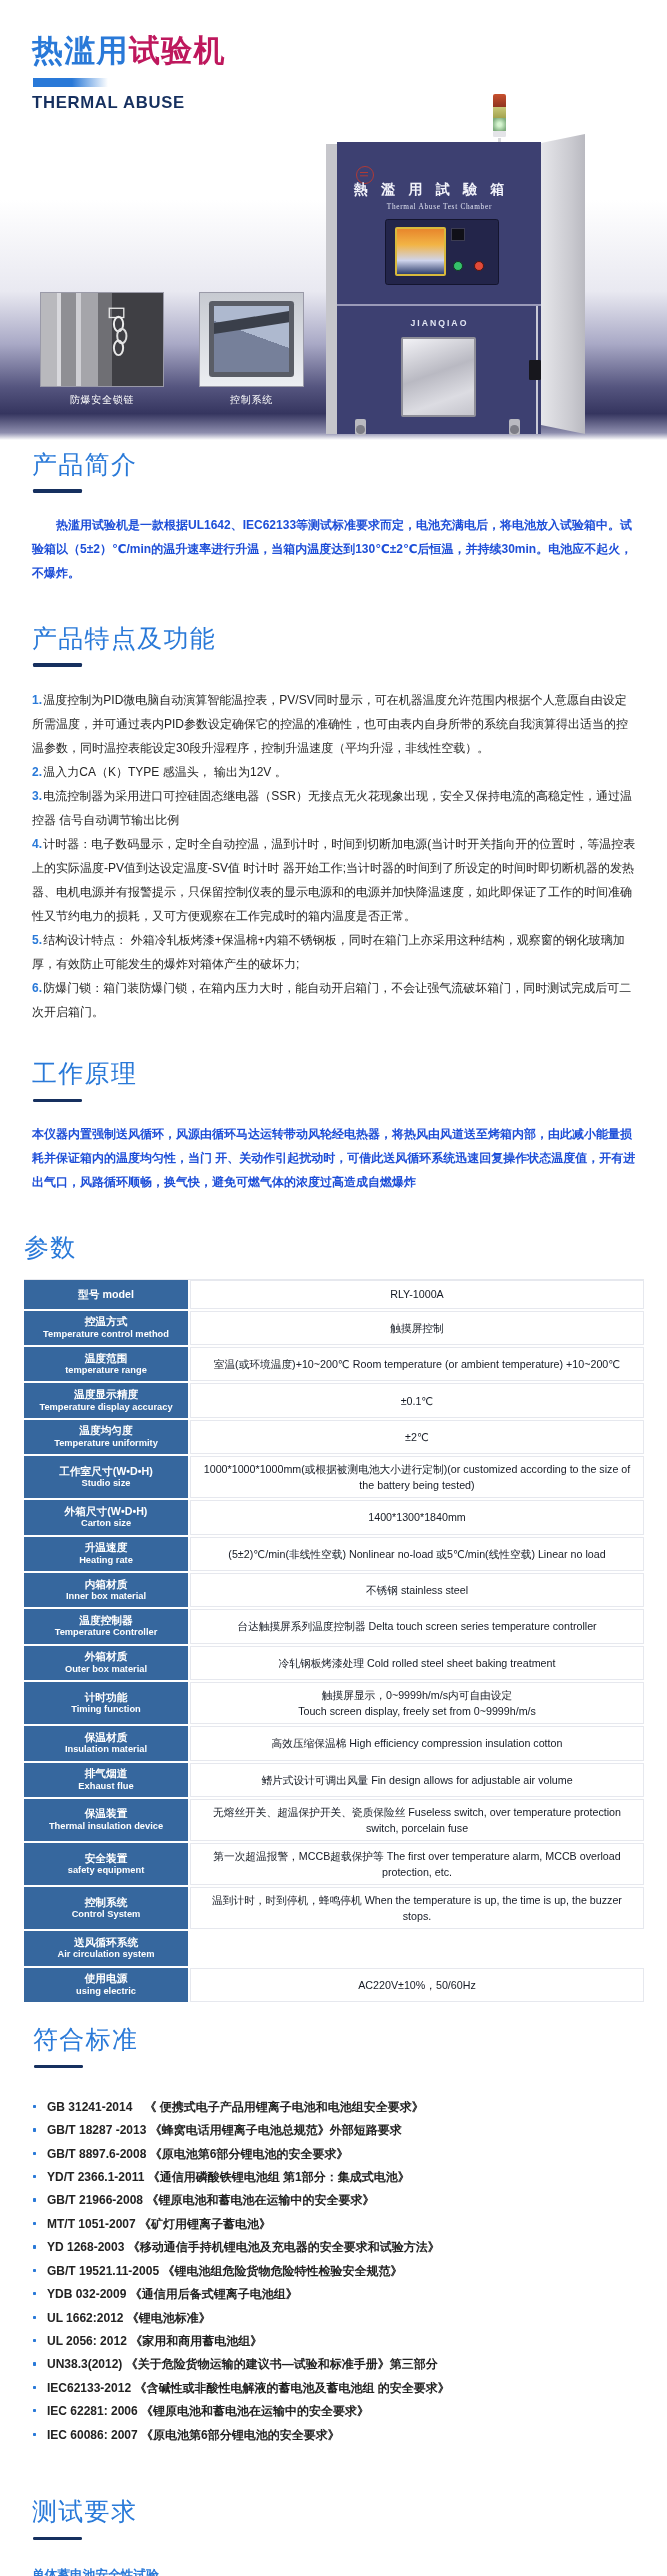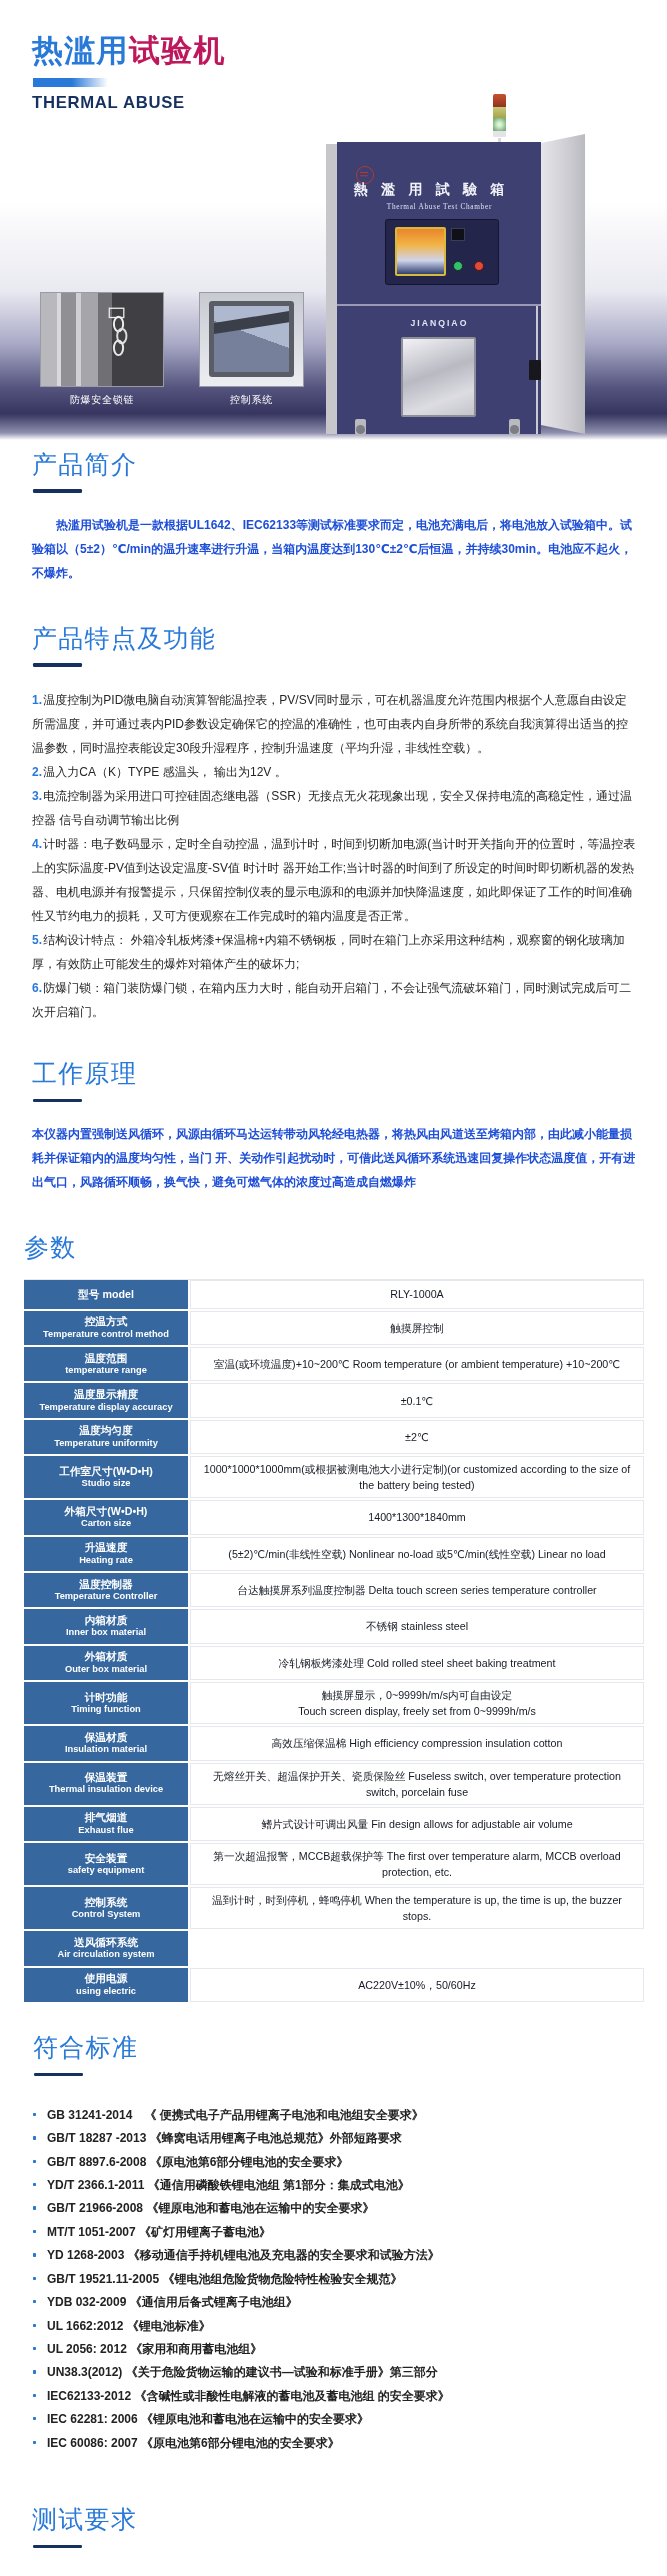--- a/index.html
+++ b/index.html
@@ -85,21 +85,21 @@
   .prow{display:flex;margin-bottom:2px;}
   .plabel{width:164px;background:#36679e;color:#fff;text-align:center;display:flex;flex-direction:column;justify-content:center;
     padding:4.7px 5.3px;box-sizing:border-box;min-height:29px;margin-right:2px;}
   .plabel .cn{font-size:10.7px;font-weight:700;line-height:1.25;}
   .plabel .en{font-size:9.3px;font-weight:700;line-height:1.25;}
   .plabel .en:empty{display:none;}
   .pvalue{flex:1;background:#fff;border:0.7px solid #e6e8ee;display:flex;flex-direction:column;justify-content:center;align-items:center;
     text-align:center;padding:4px 8px;box-sizing:border-box;color:#151a24;font-weight:400;font-size:10.7px;line-height:1.5;}
   .pvalue div:empty{display:none;}
 
-  .sec-std{margin-top:29px;padding:0 33px;}
+  .sec-std{margin-top:21px;padding:0 33px;}
   .std-list{margin:28px 0 0;padding:0;list-style:none;font-weight:bold;}
   .std-list li{font-size:12px;line-height:23.4px;color:#222;display:flex;align-items:baseline;}
   .std-dot{width:3.3px;height:3.3px;background:#2979d8;border-radius:0.7px;margin-right:10.7px;flex:0 0 auto;position:relative;top:-2.7px;}
 
   .sec-tests{margin-top:48px;}
   .test-sub{font-size:12.7px;font-weight:800;color:#2979d8;margin:27px 0 0;}
   .test-line{font-size:12px;line-height:24px;margin:0;padding-top:1.3px;}
 </style>
 </head>
 <body>
@@ -262,38 +262,38 @@
           <div class="plabel">
             <div class="cn">升温速度</div>
             <div class="en">Heating rate</div>
           </div>
           <div class="pvalue">
             <div>(5±2)℃/min(非线性空载) Nonlinear no-load 或5℃/min(线性空载) Linear no load</div>
           </div>
         </div>
       <div class="prow">
           <div class="plabel">
+            <div class="cn">内箱材质</div>
+            <div class="en">Inner box material</div>
+          </div>
+          <div class="pvalue">
+            <div>不锈钢  stainless steel</div>
+          </div>
+        </div>
+      <div class="prow">
+          <div class="plabel">
             <div class="cn">温度控制器</div>
             <div class="en">Temperature Controller</div>
           </div>
           <div class="pvalue">
             <div>台达触摸屏系列温度控制器 Delta touch screen series temperature controller</div>
           </div>
         </div>
       <div class="prow">
           <div class="plabel">
-            <div class="cn">内箱材质</div>
-            <div class="en">Inner box material</div>
-          </div>
-          <div class="pvalue">
-            <div>不锈钢  stainless steel</div>
-          </div>
-        </div>
-      <div class="prow">
-          <div class="plabel">
             <div class="cn">外箱材质</div>
             <div class="en">Outer box material</div>
           </div>
           <div class="pvalue">
             <div>冷轧钢板烤漆处理  Cold rolled steel sheet baking treatment</div>
           </div>
         </div>
       <div class="prow">
           <div class="plabel">
             <div class="cn">计时功能</div>
@@ -308,34 +308,34 @@
           <div class="plabel">
             <div class="cn">保温材质</div>
             <div class="en">Insulation material</div>
           </div>
           <div class="pvalue">
             <div>高效压缩保温棉  High efficiency compression insulation cotton</div>
           </div>
         </div>
       <div class="prow">
           <div class="plabel">
+            <div class="cn">排气烟道</div>
+            <div class="en">Exhaust flue</div>
+          </div>
+          <div class="pvalue">
+            <div>鳍片式设计可调出风量  Fin design allows for adjustable air volume</div>
+          </div>
+        </div>
+      <div class="prow">
+          <div class="plabel">
             <div class="cn">保温装置</div>
             <div class="en">Thermal insulation device</div>
           </div>
           <div class="pvalue">
             <div>无熔丝开关、超温保护开关、瓷质保险丝  Fuseless switch, over temperature protection switch, porcelain fuse</div>
-          </div>
-        </div>
-      <div class="prow">
-          <div class="plabel">
-            <div class="cn">排气烟道</div>
-            <div class="en">Exhaust flue</div>
-          </div>
-          <div class="pvalue">
-            <div>鳍片式设计可调出风量  Fin design allows for adjustable air volume</div>
           </div>
         </div>
       <div class="prow">
           <div class="plabel">
             <div class="cn">安全装置</div>
             <div class="en">safety equipment</div>
           </div>
           <div class="pvalue">
             <div>第一次超温报警，MCCB超载保护等  The first over temperature alarm, MCCB overload protection, etc.</div>
           </div>

